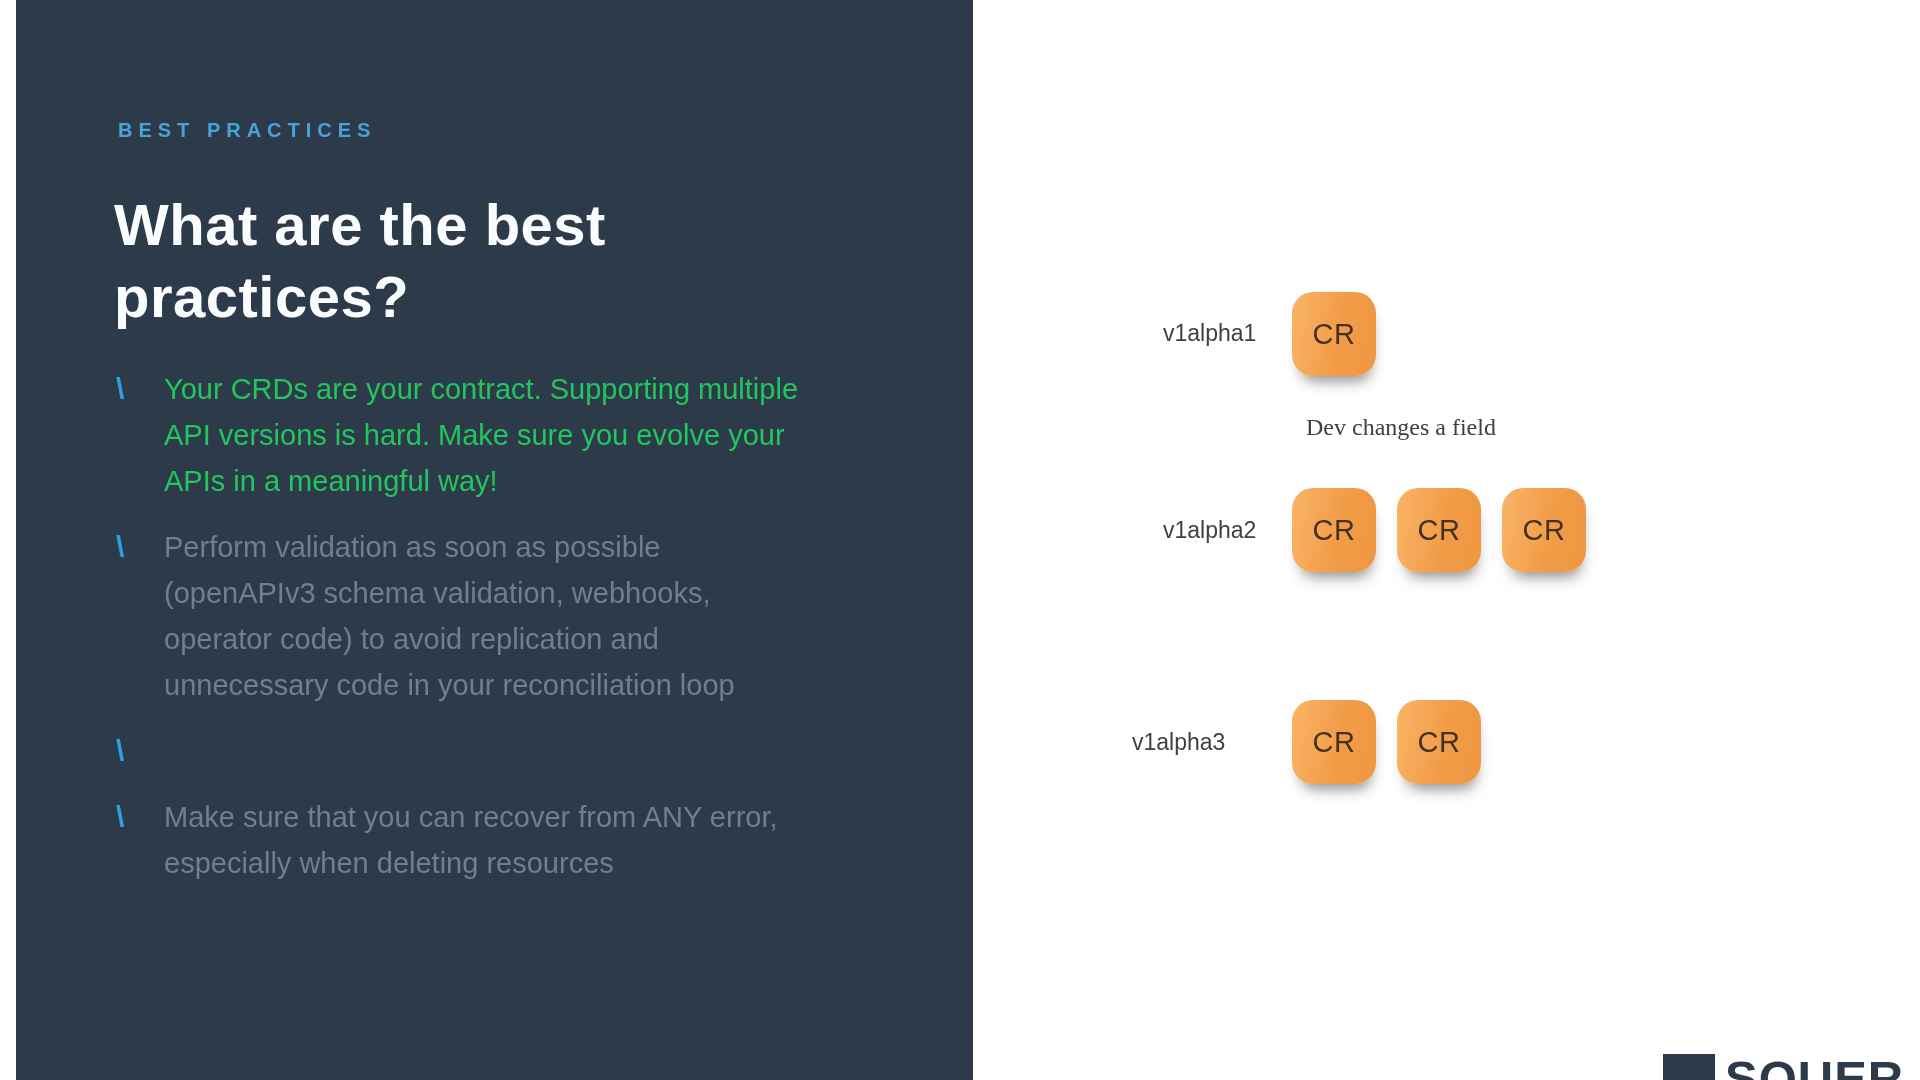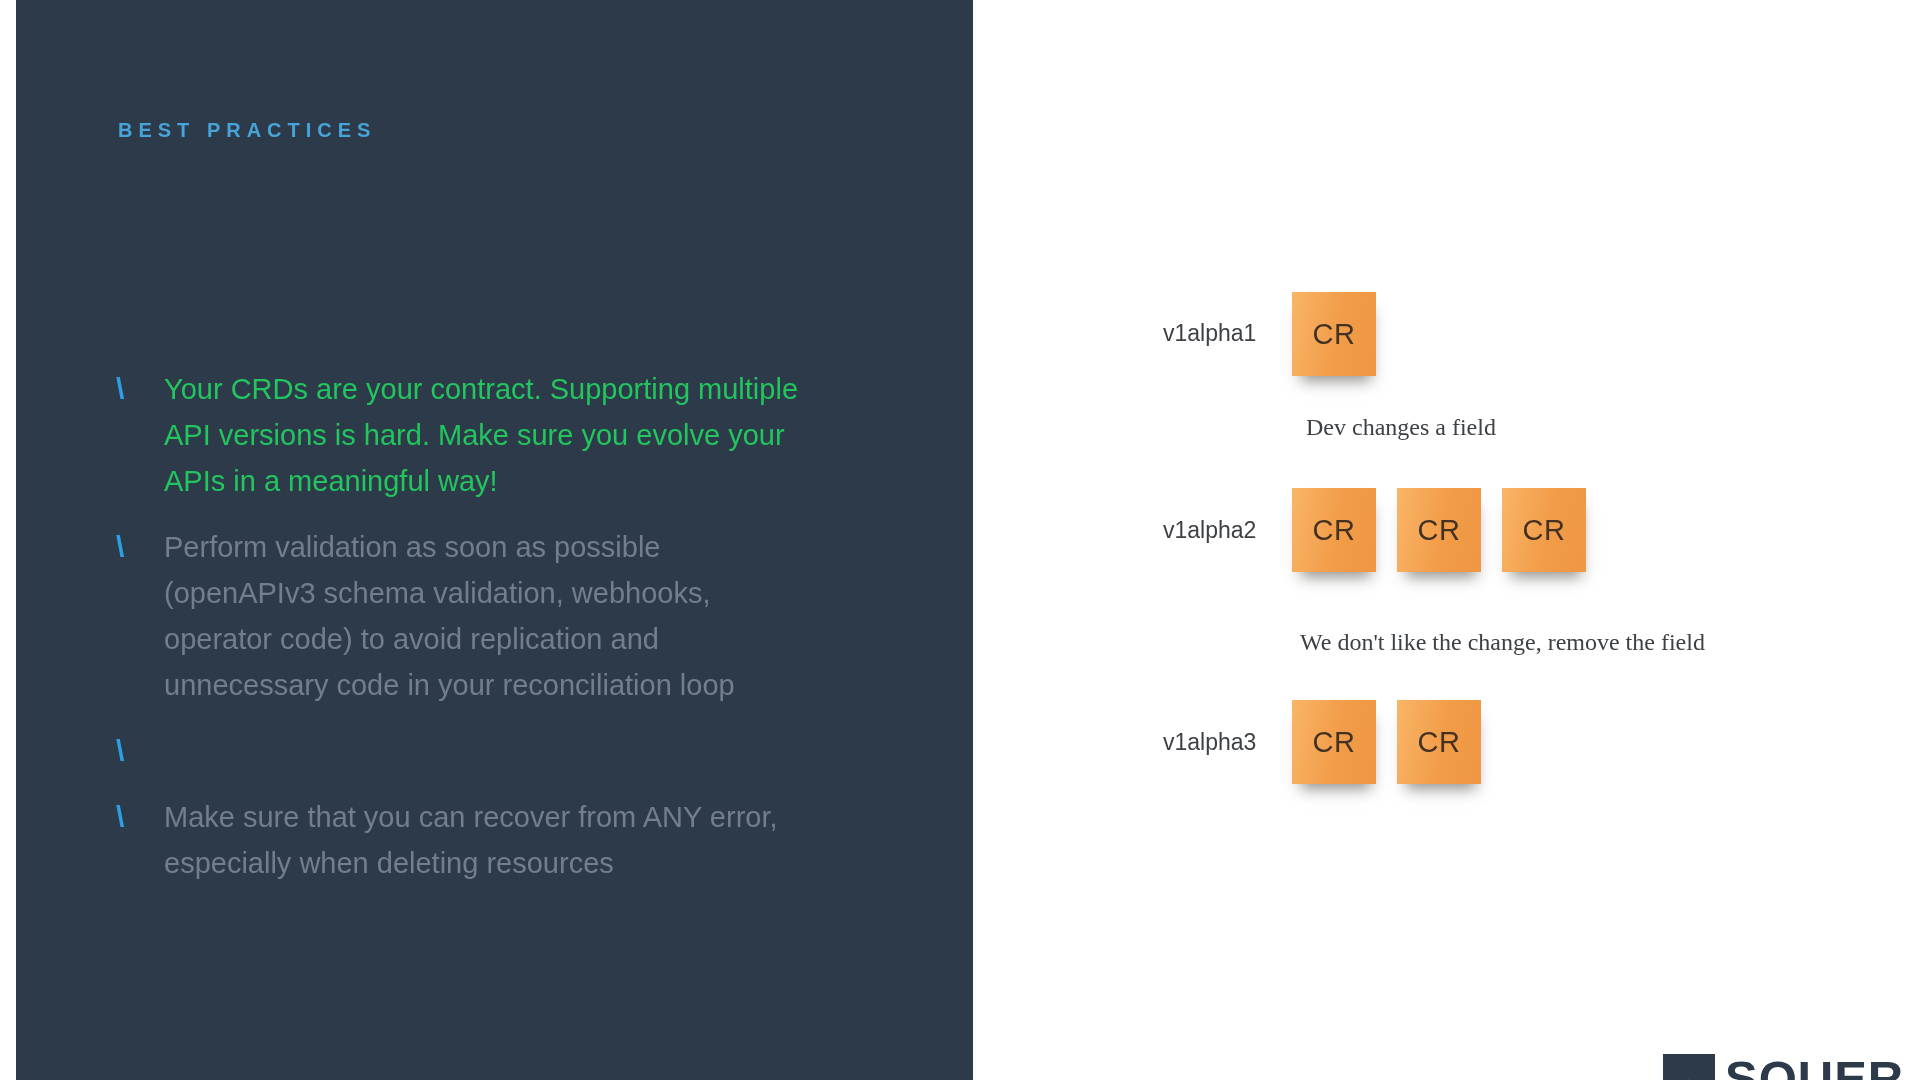--- a/index.html
+++ b/index.html
@@ -49,35 +49,36 @@
   .bullets li.dim .bullet-text{color:#747e8b;}
   
   .diagram{position:absolute;left:0;top:0;width:1920px;height:808px;}
   .version-label{
     position:absolute;
     font-size:23px;line-height:28px;
     color:#3d4145;
   }
   .label-1{left:1163px;top:319px;}
   .label-2{left:1163px;top:516px;}
-  .label-3{left:1163px;top:728px;}
+  .label-3{left:1132px;top:728px;}
   .note-row{
     position:absolute;display:flex;gap:21px;
   }
   .row-1{left:1292px;top:292px;}
   .row-2{left:1292px;top:488px;}
   .row-3{left:1292px;top:700px;}
   .note{
     width:84px;height:84px;
     background:linear-gradient(100deg,#f9b567 0%,#f29c48 55%,#ef9742 100%);
     box-shadow:2px 12px 14px -7px rgba(40,35,30,0.50);
     display:flex;align-items:center;justify-content:center;
     font-size:29px;
     color:#433122;
     letter-spacing:0.5px;
+    border-radius:21px;
   }
   .caption{
     position:absolute;
     font-size:24px;line-height:30px;
     color:#3c4146;
     font-family:Liberation Serif, serif;
   }
   .caption-1{left:1306px;top:412px;}
   .caption-2{left:1300px;top:627px;}
   
@@ -105,20 +106,21 @@
     color:#2d3a4a;
   }
 </style>
 </head>
 <body>
 
 <div class="slide">
 
   <div class="left-panel">
     <div class="eyebrow">BEST PRACTICES</div>
+    <h1 class="title">What are the best practices?</h1>
     <ul class="bullets">
       <li class="active">
         <span class="bullet-marker">\</span>
         <span class="bullet-text">Your CRDs are your contract. Supporting multiple API versions is hard. Make sure you evolve your APIs in a meaningful way!</span>
       </li>
       <li class="dim">
         <span class="bullet-marker">\</span>
         <span class="bullet-text">Perform validation as soon as possible (openAPIv3 schema validation, webhooks, operator code) to avoid replication and unnecessary code in your reconciliation loop</span>
       </li>
       <li class="dim">
@@ -137,21 +139,20 @@
         <div class="note">CR</div>
       </div>
     <div class="caption caption-1">Dev changes a field</div>
 
     <div class="version-label label-2">v1alpha2</div>
     <div class="note-row row-2">
         <div class="note">CR</div>
         <div class="note">CR</div>
         <div class="note">CR</div>
       </div>
-    <div class="caption caption-2">We don't like the change, remove the field</div>
 
     <div class="version-label label-3">v1alpha3</div>
     <div class="note-row row-3">
         <div class="note">CR</div>
         <div class="note">CR</div>
       </div>
   </div>
 
   <div class="logo">
     <div class="logo-mark">

